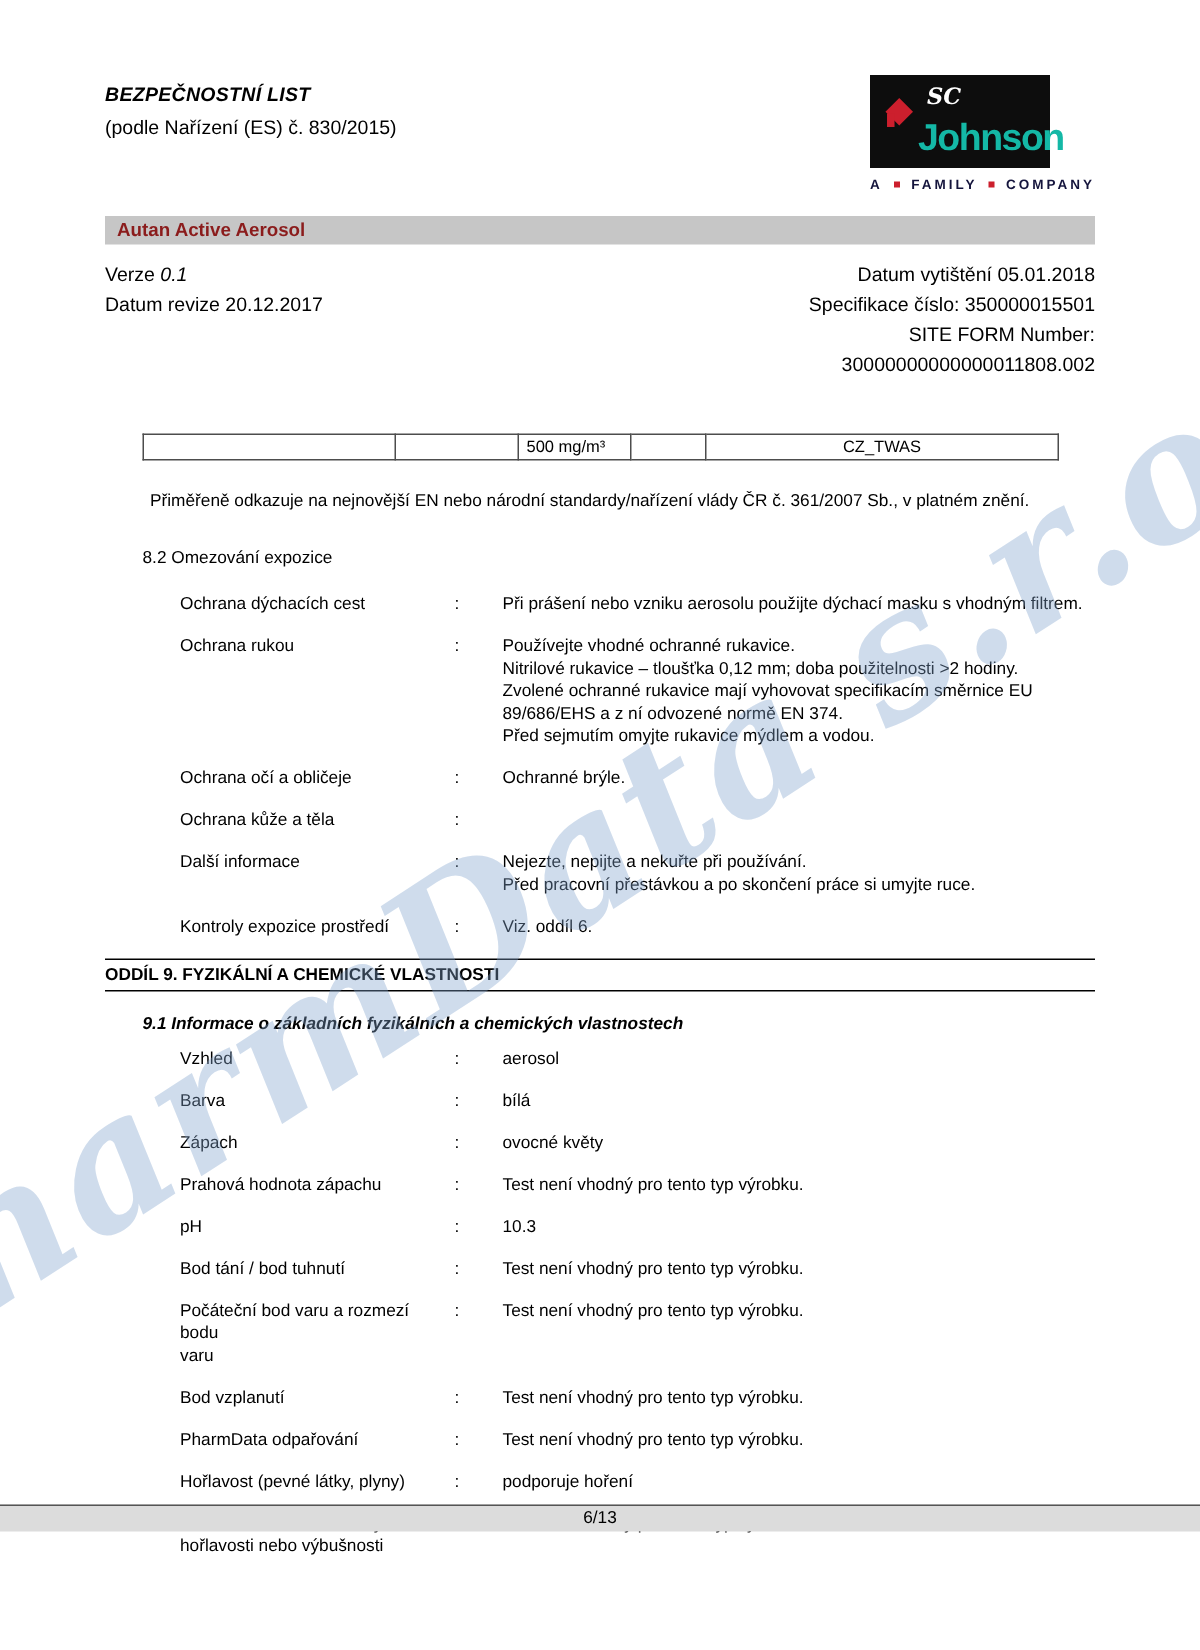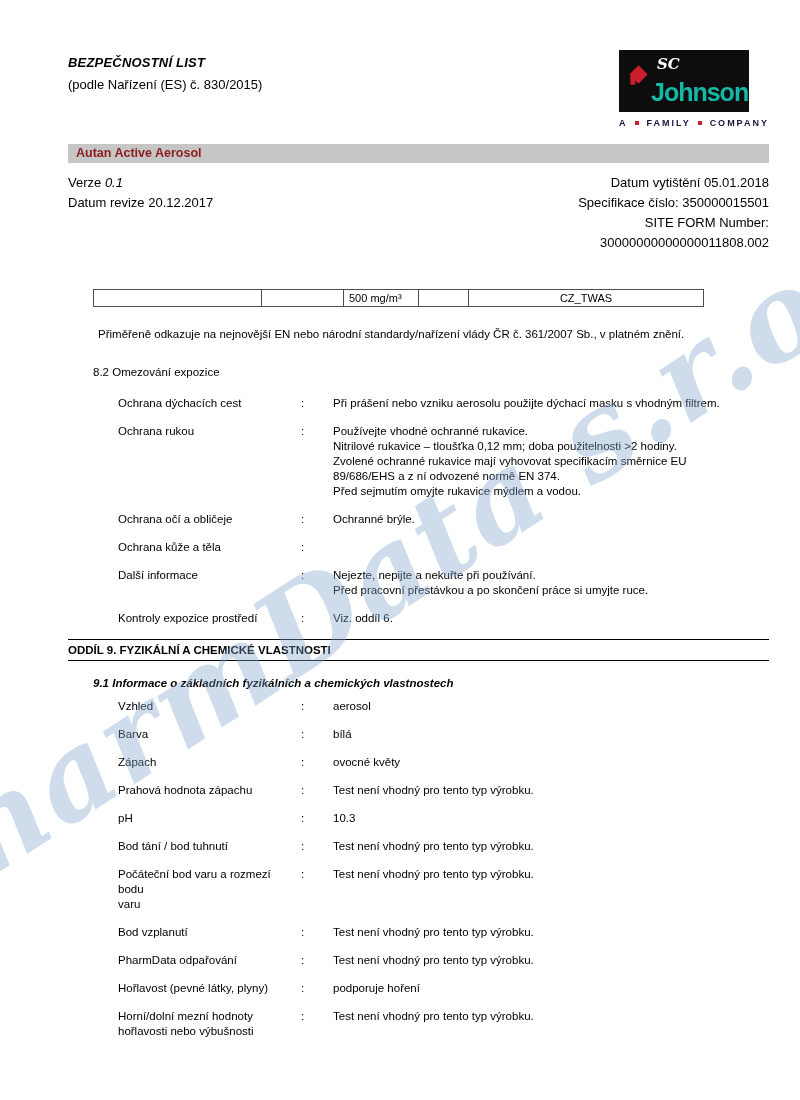--- a/index.html
+++ b/index.html
@@ -8,29 +8,29 @@
   .page { position:relative; width:800px; height:1100px; background:#fff; overflow:hidden; }
 
   .watermark {
     position:absolute; top:53%; left:46%;
     transform:translate(-50%,-50%) rotate(-33deg);
     font-family:"DejaVu Serif", serif; font-style:italic; font-weight:bold;
     font-size:118px; color:rgba(128,162,205,0.38); white-space:nowrap;
     z-index:3; pointer-events:none; letter-spacing:2px;
   }
 
-  .content { position:relative; z-index:1; padding:0 31px;margin-left:37px; }
+  .content { position:relative; z-index:1; padding:0 70px; }
 
   
   .doc-header { display:flex; justify-content:space-between; align-items:flex-start; padding-top:55px; }
   .doc-title { font-size:13px; font-weight:bold; font-style:italic; letter-spacing:0.2px; }
   .doc-sub { font-size:13px; margin-top:7px; }
 
   .logo { width:150px; margin-top:-5px; }
-  .logo-box { position:relative; width:130px; height:62px; background:#0d0d0d; }
+  .logo-box { position:relative; width:120px; height:62px; background:#0d0d0d; }
   .logo-sc { position:absolute; top:5px; left:38px; color:#fff; font-family:"DejaVu Serif", serif; font-style:italic; font-weight:bold; font-size:15px; }
   .logo-figure { position:absolute; top:18px; left:13px; width:13px; height:13px; background:#cc1f2d; transform:rotate(45deg); }
   .logo-figure:after { content:""; position:absolute; top:10px; left:4px; width:5px; height:9px; background:#cc1f2d; transform:rotate(-45deg); }
   .logo-name { position:absolute; bottom:5px; left:32px; color:#14b8a6; font-size:25px; font-weight:bold; letter-spacing:-1px; }
   .logo-tagline { display:flex; align-items:center; justify-content:space-between; margin-top:6px; font-size:9px; font-weight:bold; letter-spacing:2px; color:#14143c; }
   .logo-sq { width:4px; height:4px; background:#cc1f2d; display:inline-block; }
 
   
   .product-bar { margin-top:16px; background:#c6c6c6; padding:2px 8px 3px; font-size:12.5px; font-weight:bold; color:#8b1c1c; }
 
@@ -221,14 +221,17 @@
       <div class="kv">
         <span class="kv-label">Horní/dolní mezní hodnoty
 hořlavosti nebo výbušnosti</span>
         <span class="kv-colon">:</span>
         <span class="kv-value">Test není vhodný pro tento typ výrobku.</span>
       </div>
     </div>
 
   </div>
 
+  <div class="footer">
+    <span>6/13</span>
+  </div>
 
 </div>
 
 </body></html>

